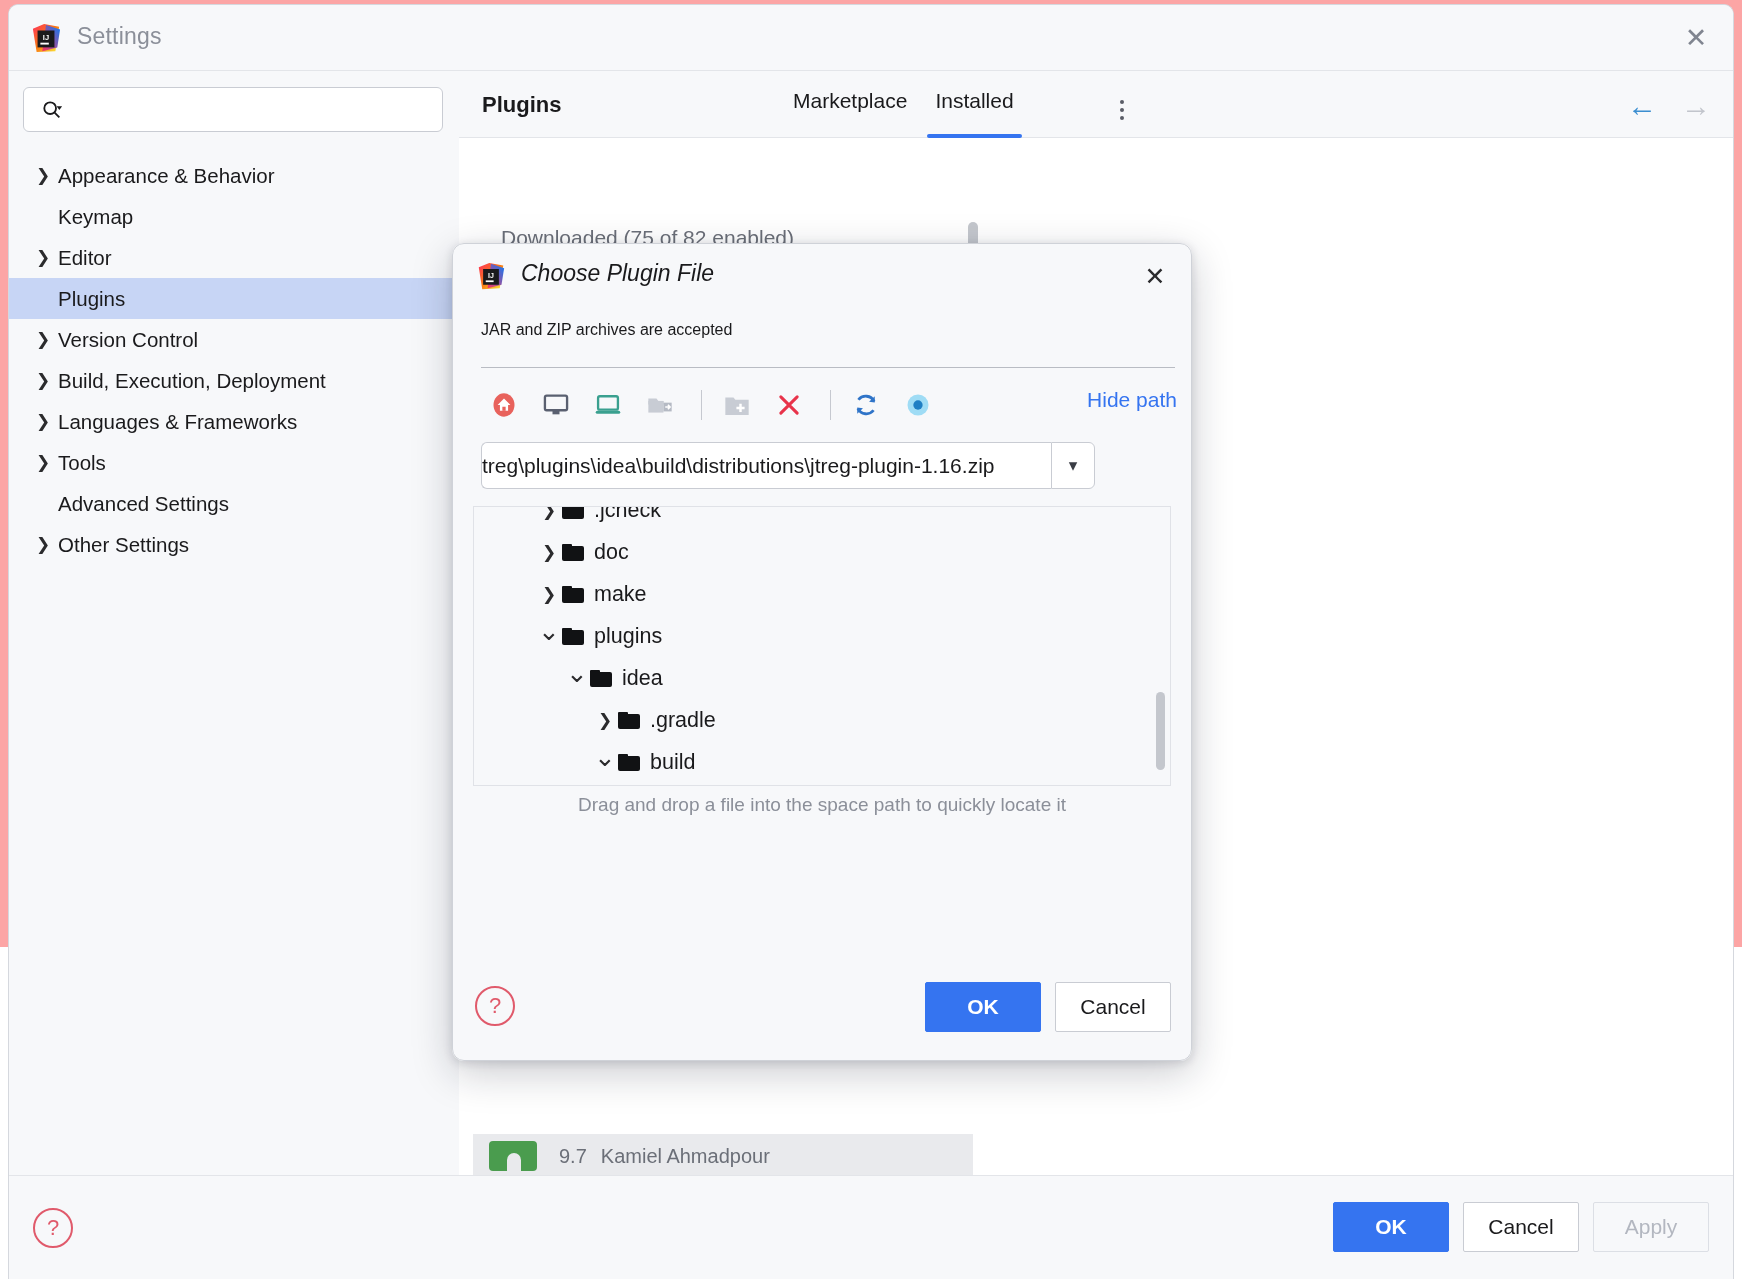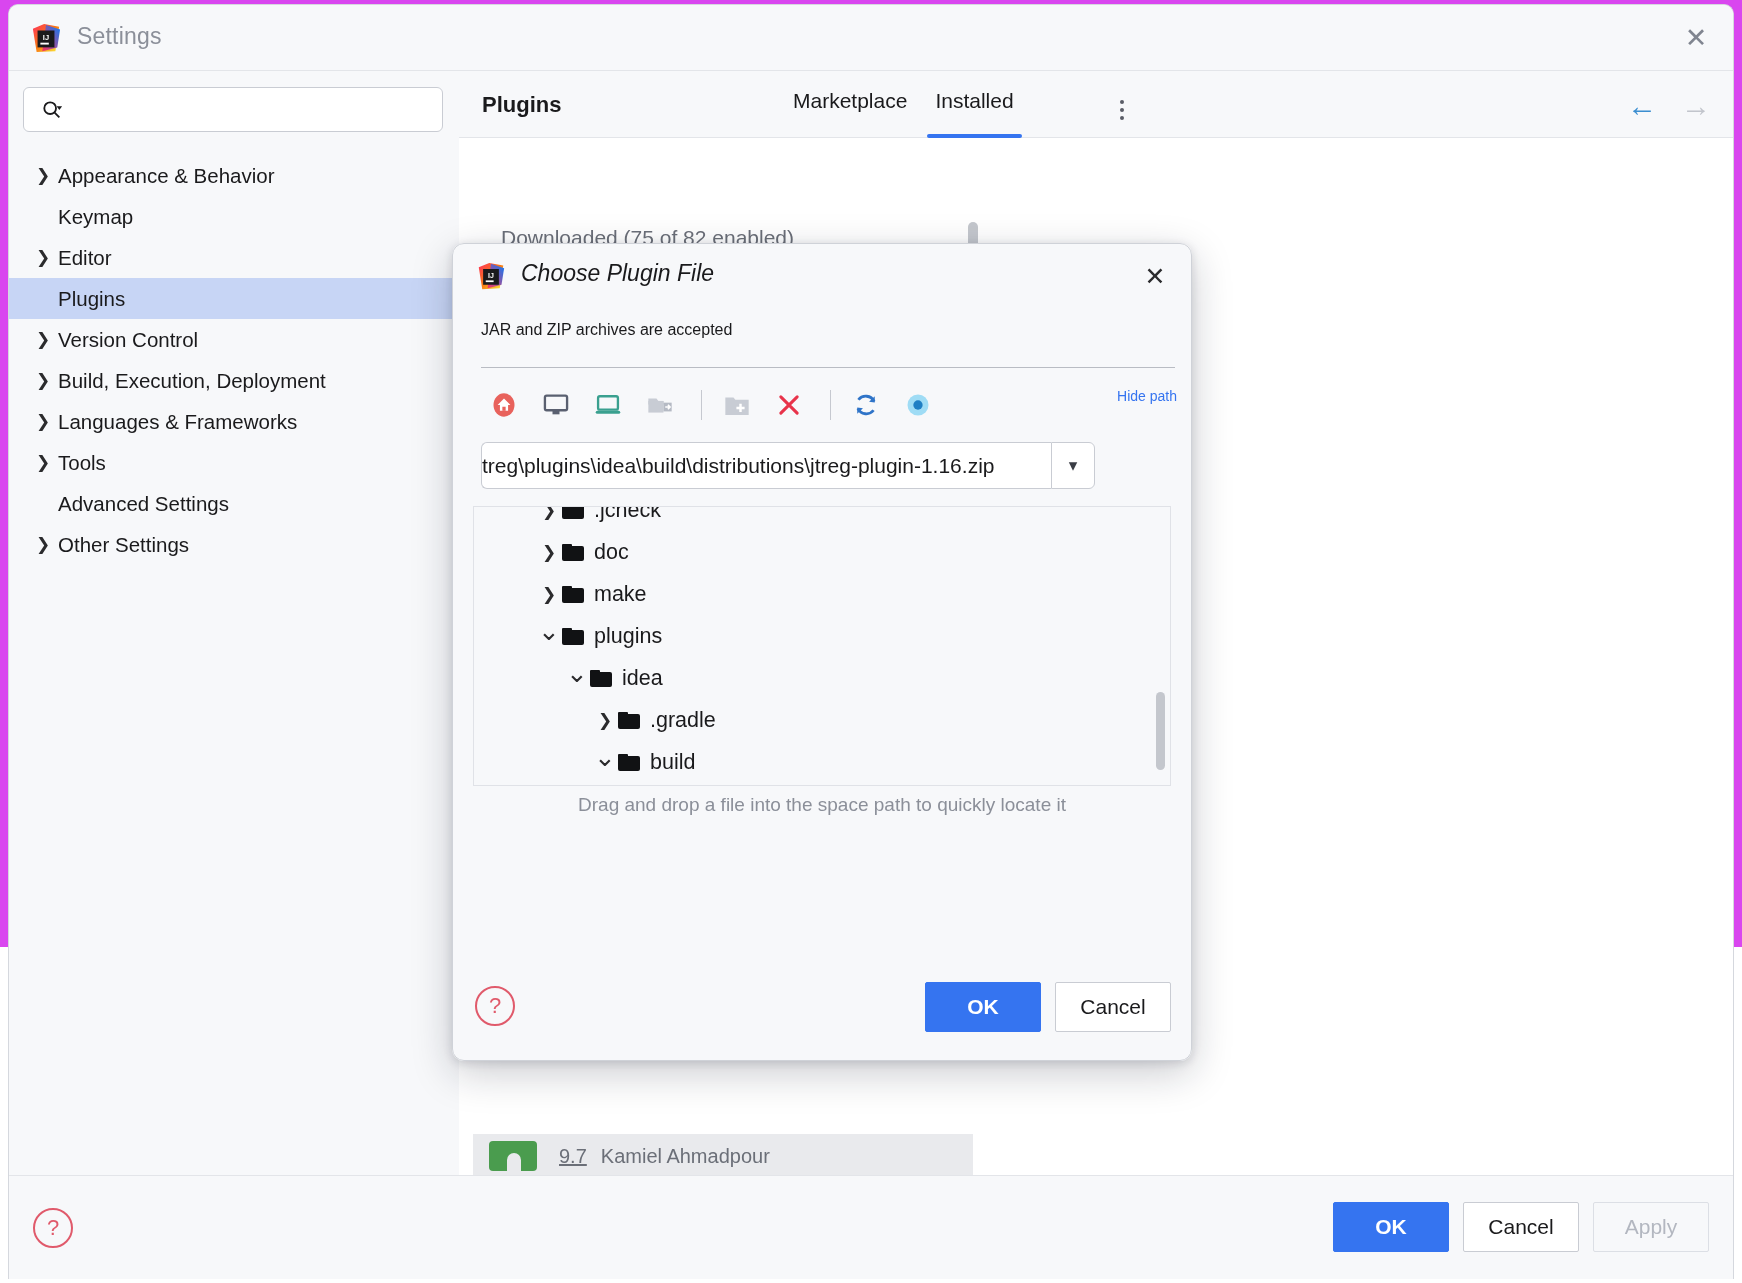--- a/index.html
+++ b/index.html
@@ -5,21 +5,21 @@
   * { box-sizing: border-box; margin:0; padding:0; }
   html, body {
     width: 1742px; height: 1283px;
     background: #ffffff;
     font-family: "Liberation Sans", sans-serif;
     overflow: hidden;
   }
   #root {
     position: relative;
     width: 1742px; height: 947px;
-    background: #d946ef;
+    background: #fca5a5;
   }
 
   
   .settings-window {
     position: absolute;
     left: 8px; top: 4px;
     width: 1726px; height: 1275px;
     background: #f7f8fa;
     border-radius: 10px 10px 0 0;
     border: 1px solid #d5d8de;
@@ -155,21 +155,21 @@
   .plugin-row .pic {
     width: 48px; height: 30px; margin-left: 16px;
     background: #4a9c4e;
     border-radius: 4px;
     position:relative;
   }
   .plugin-row .pic::after{
     content:""; position:absolute; left:18px; top:12px; width:14px;height:20px;
     background:#e9eaed; border-radius: 7px 7px 0 0;
   }
-  .plugin-row .rating { margin-left: 22px; font-size: 20px; color:#6b6f78;text-decoration:underline; }
+  .plugin-row .rating { margin-left: 22px; font-size: 20px; color:#6b6f78; }
   .plugin-row .vendor { margin-left: 14px; font-size: 20px; color:#6b6f78; }
 
   
   .settings-footer {
     position:absolute; left:0; right:0; bottom:0; height: 104px;
     background:#f7f8fa; border-top: 1px solid #e3e5e9;
   }
   .help-circle {
     position:absolute; left: 24px; top: 32px;
     width: 40px; height: 40px; border-radius:50%;
@@ -231,21 +231,21 @@
     position:absolute; left: 28px; top: 133px; right: 16px; height: 56px;
     display:flex; align-items:center;
   }
   .tb-btn {
     width: 46px; height: 46px; margin-right: 6px;
     display:flex; align-items:center; justify-content:center;
   }
   .tb-sep { width: 1px; height: 30px; background:#c6c9d0; margin: 0 12px; }
   .hide-path {
     position:absolute; right: 14px; top: 144px;
-    font-size: 14px; color:#3574f0;
+    font-size: 21px; color:#3574f0;
   }
   .path-row {
     position:absolute; left: 28px; top: 198px; width: 614px; height: 47px;
     display:flex;
   }
   .path-field {
     flex: 1; height: 47px;
     background:#ffffff; border:1px solid #c9ccd3; border-right:none;
     border-radius: 6px 0 0 6px;
     display:flex; align-items:center;

